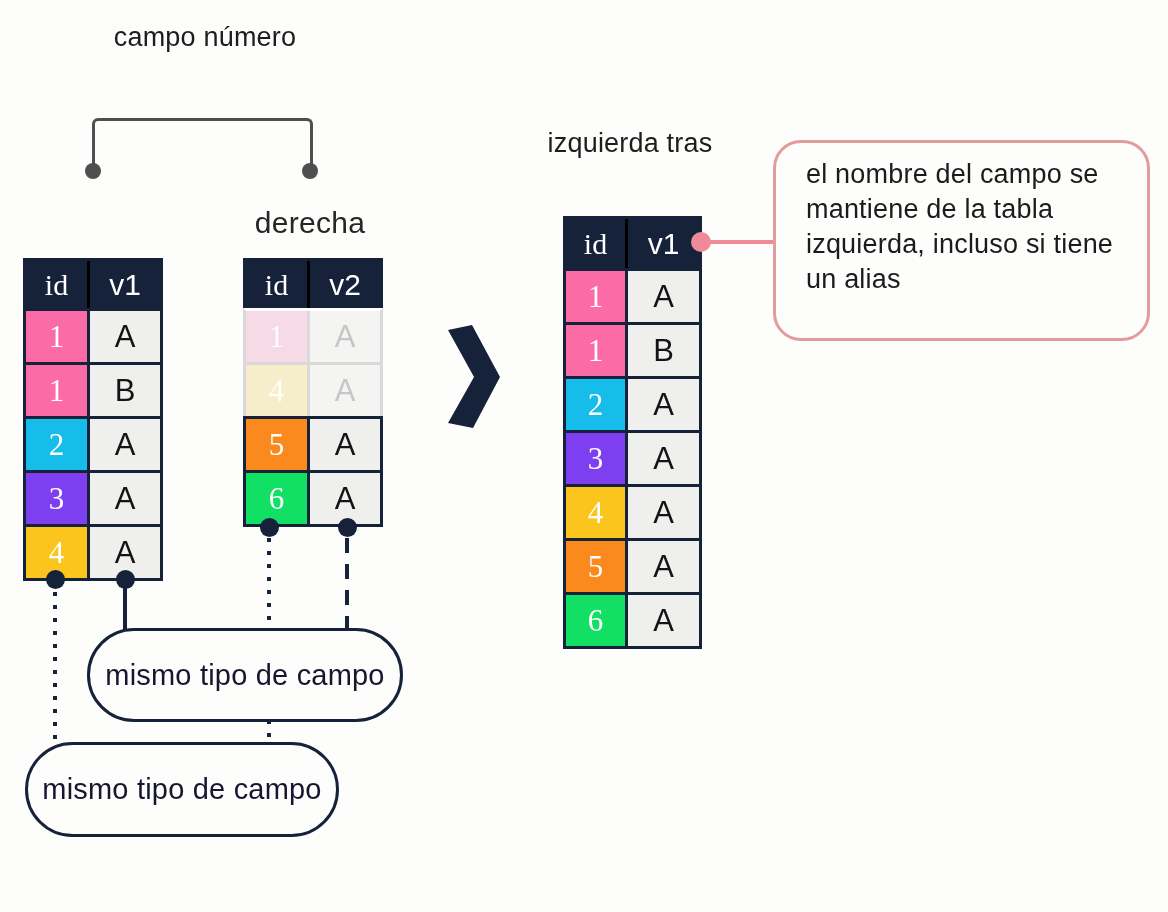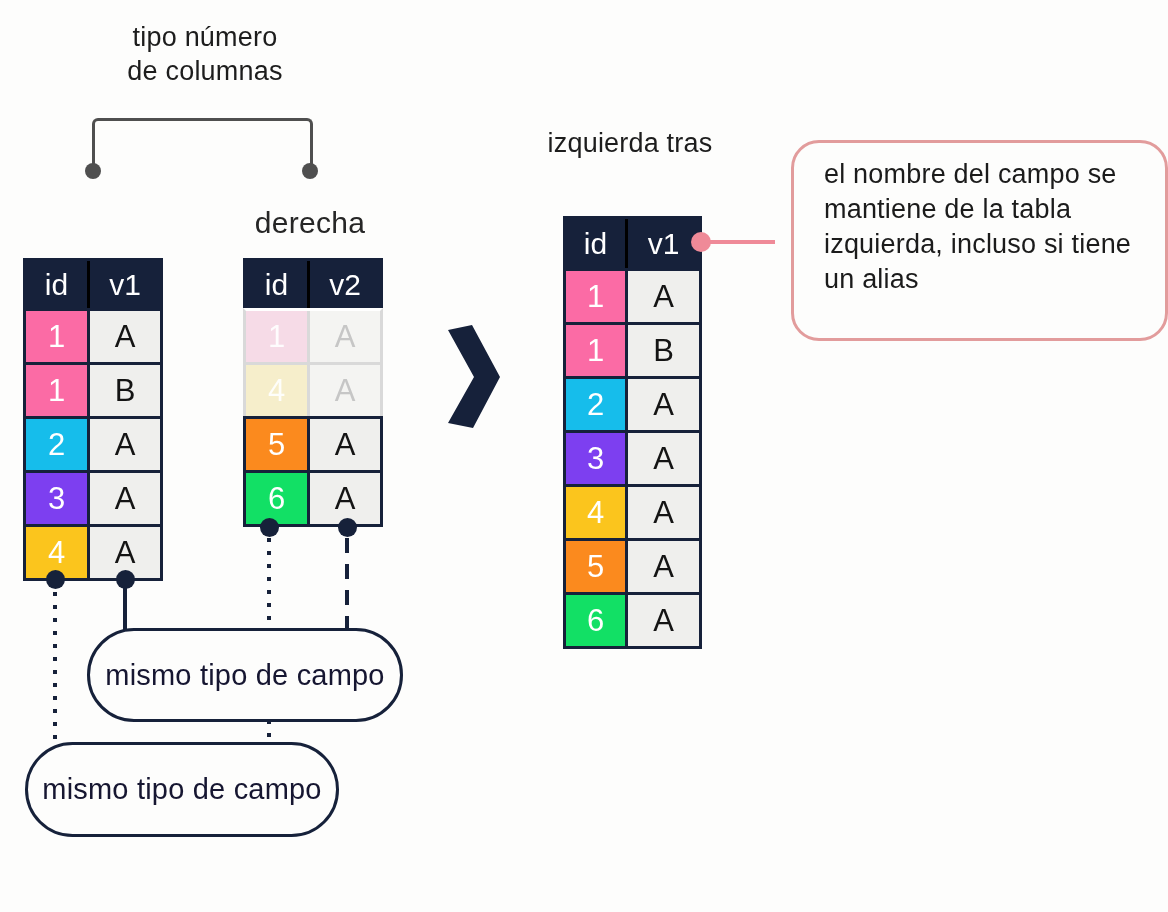--- a/index.html
+++ b/index.html
@@ -71,21 +71,21 @@
     background:#fff;
   }
   .trow:first-child{margin-top:0;}
   .trow.hdr{background:var(--navy);}
   .trow.faded{border-color:var(--faded-border);border-top-color:transparent;}
   .trow.faded + .trow.faded{border-top-color:var(--faded-border);}
   .cell{
     display:flex;align-items:center;justify-content:center;
     font-size:31px;
   }
-  .cid{width:61px;height:51px;}
+  .cid{width:61px;height:51px;font-family:Liberation Serif, serif;}
   .cv{width:70px;height:51px;border-left:3px solid var(--navy);background:var(--cell-bg);}
   .hdr .cid,.hdr .cv{height:47px;background:var(--navy);color:#fff;font-size:30px;}
   .hdr .cv{border-left-color:#000;}
   .res .cid{width:59px;}
   .res .cv{width:71px;}
   .res .hdr .cid,.res .hdr .cv{height:49px;}
   .num{color:#fff;}
   .let{color:#141414;}
   .faded .cv{border-left-color:var(--faded-border);background:var(--faded-cell-bg);}
   .faded .num{color:rgba(255,255,255,.9);}
@@ -127,22 +127,21 @@
     letter-spacing:.2px;
   }
   .chev{z-index:2;}
 </style>
 </head>
 <body>
 
 <div class="canvas">
 
   <div class="abs anno" style="left:40px;top:20px;width:330px;">
-    <div>tipo número</div>
-    <div>de columnas</div>
+    <div>campo número</div>
   </div>
 
   <div class="abs bracket" style="left:92px;top:118px;width:215px;height:52px;"></div>
   <div class="abs dot gray" style="left:85px;top:163px;"></div>
   <div class="abs dot gray" style="left:302px;top:163px;"></div>
 
   <div class="abs tbl-label" style="left:235px;top:206px;width:150px;">derecha</div>
 
   <div class="abs anno" style="left:510px;top:126px;width:240px;line-height:35px;">
     <div>izquierda tras</div>
@@ -233,21 +232,21 @@
     </div>
     <div class="trow">
       <div class="cell cid num" style="background-color: rgb(18, 224, 101);">6</div>
       <div class="cell cv let">A</div>
     </div>
   </div>
 
   <div class="abs hline" style="left:705px;top:240px;width:70px;"></div>
   <div class="abs dot pinkc" style="left:691px;top:232px;"></div>
 
-  <div class="abs bubble" style="left:791px;top:140px;width:377px;height:201px;">el nombre del campo se mantiene de la tabla izquierda, incluso si tiene un alias</div>
+  <div class="abs bubble" style="left:773px;top:140px;width:377px;height:201px;">el nombre del campo se mantiene de la tabla izquierda, incluso si tiene un alias</div>
 
   <div class="abs dot navy" style="left:46px;top:570px;"></div>
   <div class="abs dot navy" style="left:116px;top:570px;"></div>
   <div class="abs dot navy" style="left:260px;top:518px;"></div>
   <div class="abs dot navy" style="left:338px;top:518px;"></div>
 
   <div class="abs vline dotted" style="left:53px;top:592px;height:150px;"></div>
   <div class="abs vline solid" style="left:123px;top:588px;height:42px;"></div>
   <div class="abs vline dotted" style="left:267px;top:538px;height:204px;"></div>
   <div class="abs vline dashed" style="left:345px;top:538px;height:92px;"></div>

